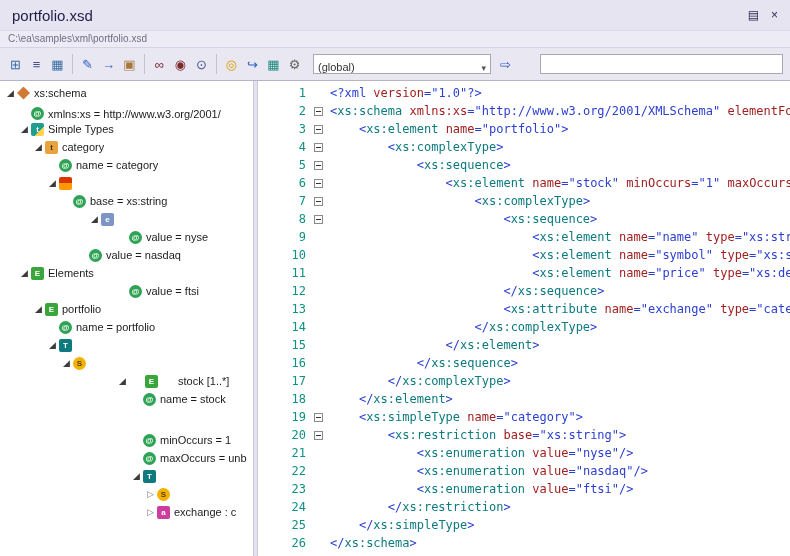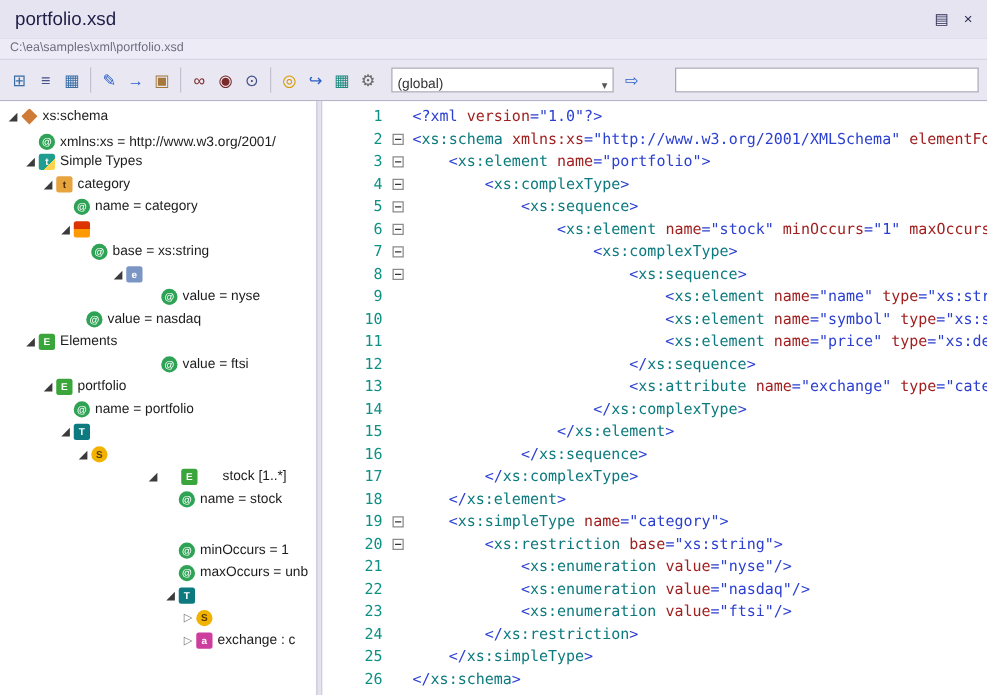--- a/index.html
+++ b/index.html
@@ -171,21 +171,21 @@
           </div>
           <div class="trow" style="padding-left: 88px;">
             <span class="exp open"></span>
             <span class="ti enumeration"></span>
           </div>
           <div class="trow" style="padding-left: 116px;">
             <span class="exp none"></span>
             <span class="ti attribute"></span>
             <span class="tlabel">value = nyse</span>
           </div>
-          <div class="trow" style="padding-left: 56px;">
+          <div class="trow" style="padding-left: 76px;">
             <span class="exp none"></span>
             <span class="ti attribute"></span>
             <span class="tlabel">value = nasdaq</span>
           </div>
           <div class="trow" style="padding-left: 18px;">
             <span class="exp open"></span>
             <span class="ti elements-folder"></span>
             <span class="tlabel">Elements</span>
           </div>
           <div class="trow" style="padding-left: 116px;">

